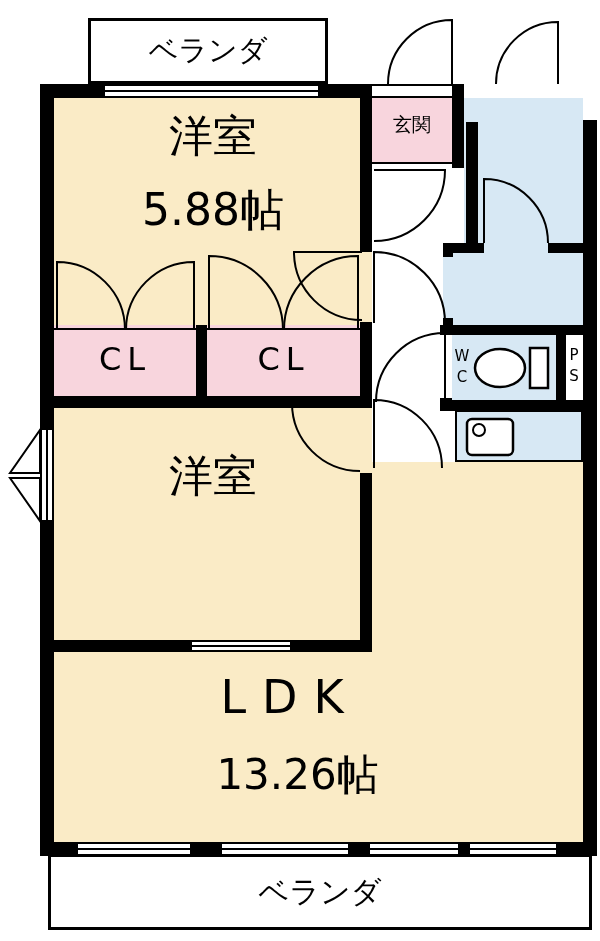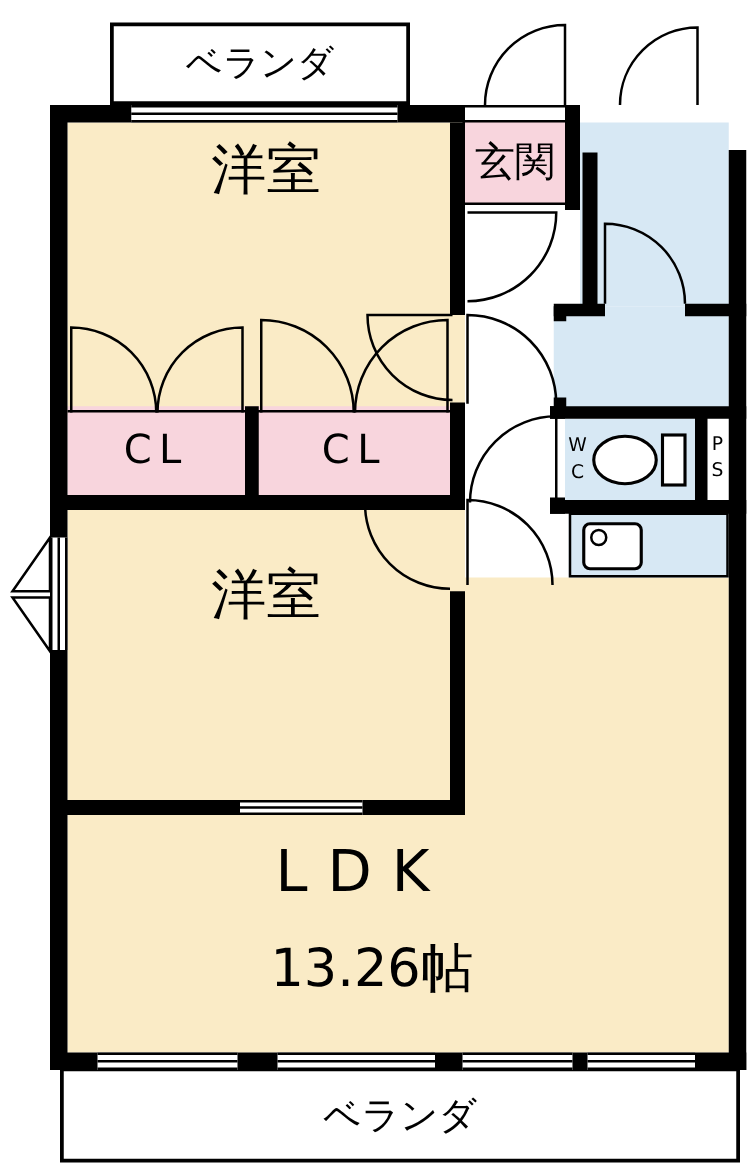--- a/index.html
+++ b/index.html
@@ -106,29 +106,30 @@
     </g>
     <g fill="#fff" stroke="#000" stroke-width="2.5">
       <ellipse cx="500" cy="368" rx="25" ry="19"></ellipse>
       <rect x="530" y="348" width="18" height="40"></rect>
       <rect x="467" y="419" width="46" height="36" rx="5"></rect>
       <circle cx="479" cy="430" r="6" stroke-width="2"></circle>
     </g>
   </svg>
 
   <div class="lbl" style="left:54px;top:112px;width:318px;font-size:44px;">洋室</div>
+  <div class="lbl" style="left:54px;top:186px;width:318px;font-size:44px;">5.88帖</div>
 
   <div class="lbl" style="left:54px;top:342px;width:142px;font-size:32px;letter-spacing:6px;">CL</div>
   <div class="lbl" style="left:207px;top:342px;width:153px;font-size:32px;letter-spacing:6px;">CL</div>
 
   <div class="lbl" style="left:54px;top:452px;width:318px;font-size:44px;">洋室</div>
 
   <div class="lbl" style="left:54px;top:672px;width:456px;font-size:46px;letter-spacing:16px;text-indent:16px;">LDK</div>
   <div class="lbl" style="left:54px;top:752px;width:487px;font-size:42px;">13.26帖</div>
 
-  <div class="lbl" style="left:370px;top:114px;width:84px;font-size:32px;font-family:Liberation Mono, monospace;">玄関</div>
+  <div class="lbl" style="left:370px;top:114px;width:84px;font-size:19px;">玄関</div>
 
 
 
   <div class="vtext abs" style="left:453px;top:340px;width:18px;height:56px;font-size:15px;">WC</div>
   <div class="vtext abs" style="left:564px;top:338px;width:20px;height:58px;font-size:15px;">PS</div>
 
 </div>
 
 </body></html>

